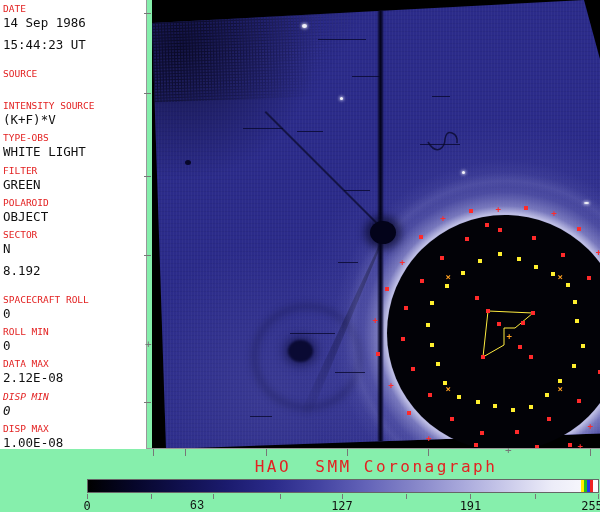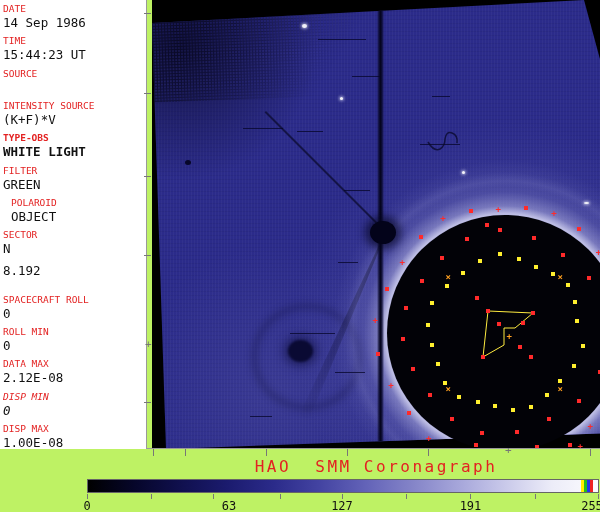--- a/index.html
+++ b/index.html
@@ -1,18 +1,18 @@
 <!DOCTYPE html>
 <html><head>
 <meta charset="utf-8">
 <style>
   html,body{margin:0;padding:0;background:#fff;}
   body{width:600px;height:512px;overflow:hidden;position:relative;
        font-family:"DejaVu Sans Mono","Liberation Mono",monospace;}
-  .screen{position:absolute;left:0;top:0;width:600px;height:512px;background:#bef264;}
+  .screen{position:absolute;left:0;top:0;width:600px;height:512px;background:#86efac;}
 
   
   .sidebar{position:absolute;left:0;top:0;width:146px;height:449px;background:#fff;}
   .sb-row{position:absolute;left:3px;width:142px;}
   .sb-label{display:block;font-size:9.5px;line-height:10px;letter-spacing:0px;color:#e32222;white-space:nowrap;}
   .sb-value{display:block;font-size:12.5px;line-height:14px;margin-top:2px;color:#111;white-space:nowrap;}
 
   
   .frame-left{position:absolute;left:146px;top:0;width:1px;height:449px;background:#999;}
   .frame-bottom{position:absolute;left:146px;top:448px;width:454px;height:1px;background:#999;}
@@ -77,39 +77,38 @@
 <body>
 
 <div class="screen">
 
   <aside class="sidebar" id="sidebar">
       <div class="sb-row" style="top: 4px;">
         <span class="sb-label">DATE</span>
         <span class="sb-value">14 Sep 1986</span>
       </div>
       <div class="sb-row" style="top: 36.3px;">
-        <span class="sb-label">TIME</span>
         <span class="sb-value">15:44:23 UT</span>
       </div>
       <div class="sb-row" style="top: 68.6px;">
         <span class="sb-label">SOURCE</span>
       </div>
       <div class="sb-row" style="top: 100.9px;">
         <span class="sb-label">INTENSITY SOURCE</span>
         <span class="sb-value">(K+F)*V</span>
       </div>
-      <div class="sb-row" style="top: 133.2px; font-weight: bold;">
+      <div class="sb-row" style="top: 133.2px;">
         <span class="sb-label">TYPE-OBS</span>
         <span class="sb-value">WHITE LIGHT</span>
       </div>
       <div class="sb-row" style="top: 165.5px;">
         <span class="sb-label">FILTER</span>
         <span class="sb-value">GREEN</span>
       </div>
-      <div class="sb-row" style="top: 197.8px; margin-left: 8px;">
+      <div class="sb-row" style="top: 197.8px;">
         <span class="sb-label">POLAROID</span>
         <span class="sb-value">OBJECT</span>
       </div>
       <div class="sb-row" style="top: 230.1px;">
         <span class="sb-label">SECTOR</span>
         <span class="sb-value">N</span>
       </div>
       <div class="sb-row" style="top: 262.4px;">
         <span class="sb-value">8.192</span>
       </div>
@@ -281,19 +280,19 @@
       <div class="cbar-tick" style="left: 64.251px;"></div>
       <div class="cbar-tick" style="left: 192.753px;"></div>
       <div class="cbar-tick" style="left: 319.247px;"></div>
       <div class="cbar-tick" style="left: 447.749px;"></div>
       <div class="cbar-tick" style="left: 0px;"></div>
       <div class="cbar-tick" style="left: 126.494px;"></div>
       <div class="cbar-tick" style="left: 254.996px;"></div>
       <div class="cbar-tick" style="left: 383.498px;"></div>
       <div class="cbar-tick" style="left: 511px;"></div>
       <span class="cbar-label" style="left: 0px;">0</span>
-      <span class="cbar-label" style="left: 142px;">63</span>
+      <span class="cbar-label" style="left: 110px; font-family: Liberation Mono, monospace;">63</span>
       <span class="cbar-label" style="left: 254.996px;">127</span>
       <span class="cbar-label" style="left: 383.498px;">191</span>
       <span class="cbar-label" style="left: 505px;">255</span>
     </div>
 
 </div>
 
 </body></html>

